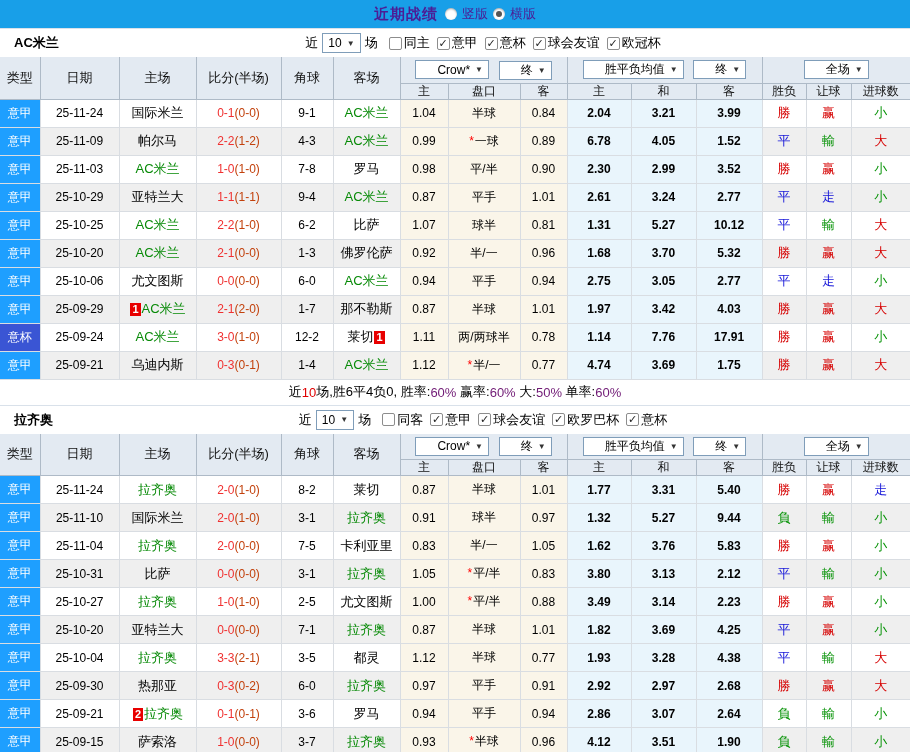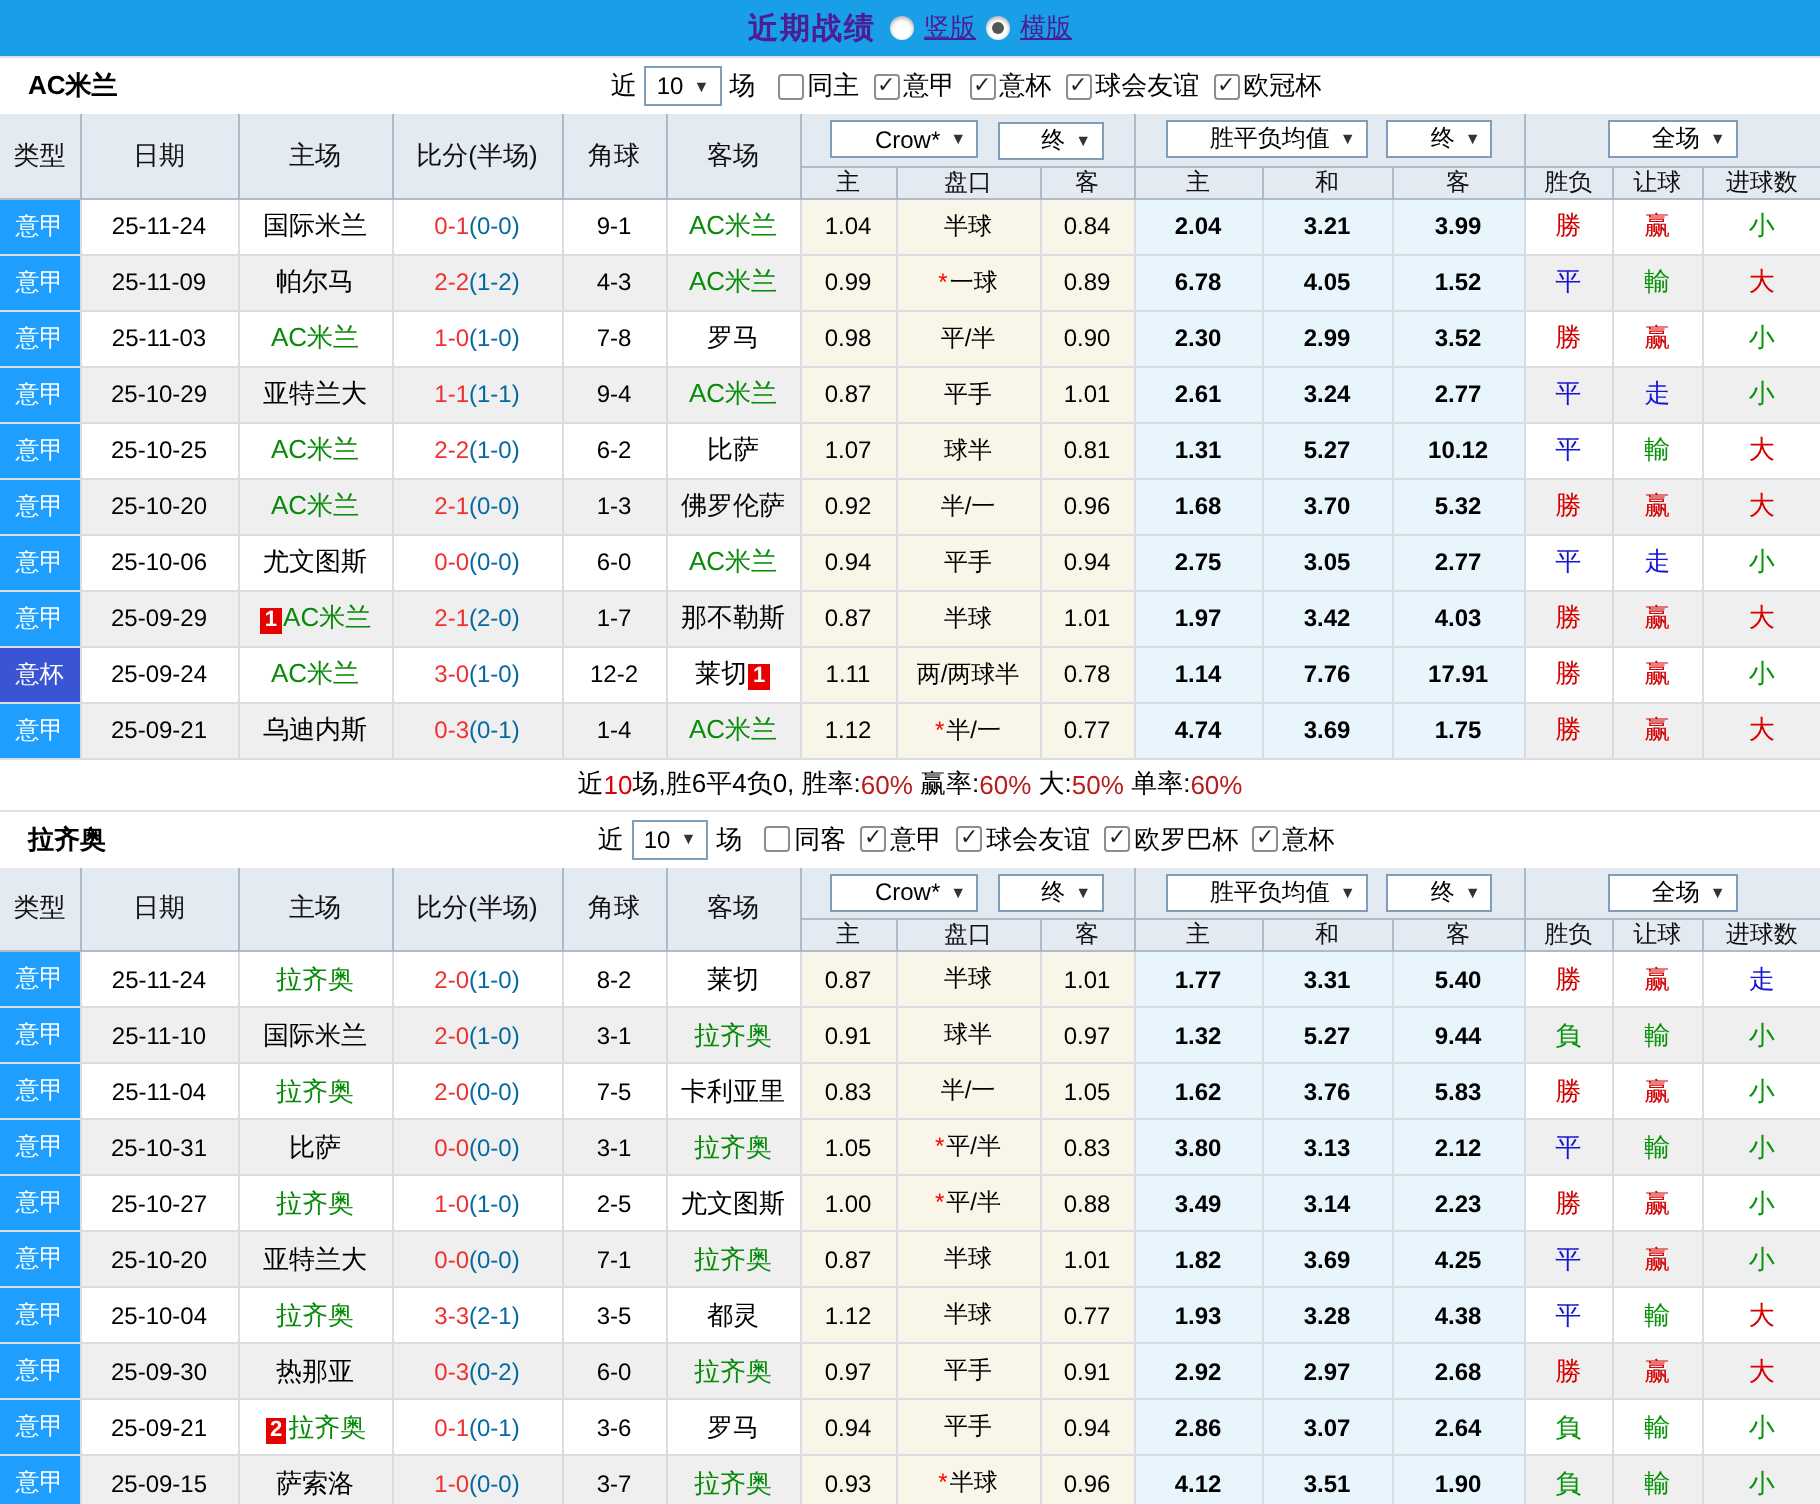--- a/index.html
+++ b/index.html
@@ -33,38 +33,38 @@
   tbody tr:nth-child(even) td{background:#efefef;}
   tbody tr:nth-child(odd) td{background:#fff;}
   tbody tr td.odds{background:#faf5e9;}
   tbody tr td.mean{background:#e9f5fc;font-weight:bold;}
   tbody tr td.type-blue{background:#1e9fff;color:#fff;}
   tbody tr td.type-royal{background:#3a55d4;color:#fff;}
   td.team{font-size:13px;}
   td.team.focus{color:#078a07;}
   td.res{font-size:13px;}
   .score-main{color:#f03030;}
-  .score-half{color:#0369a1;}
+  .score-half{color:#c2410c;}
   .badge{display:inline-block;background:#e80000;color:#fff;font-size:11px;line-height:13px;padding:0 2px;margin:0 1px;font-weight:bold;}
   .star{color:#f00;margin-right:1px;}
   .c-red{color:#d60000;}
   .c-blue{color:#1414d8;}
   .c-green{color:#079307;}
   
   .summary{height:25px;display:flex;align-items:center;justify-content:center;font-size:13px;}
   .sum-k{color:#000;white-space:pre;}
-  .sum-b{color:#b91c1c;white-space:pre;}
+  .sum-b{color:#701a75;white-space:pre;}
   .sum-r{color:#e00000;white-space:pre;}
 </style>
 </head>
 <body>
 
 <div class="topbar">
   <span class="title">近期战绩</span>
-  <span style="display:inline-flex;align-items:center;gap:5px;text-decoration:underline;">
+  <span style="display:inline-flex;align-items:center;gap:5px;">
       <span class="radio"></span>
       <span class="radio-label">竖版</span>
       <span class="radio sel"></span>
       <span class="radio-label">横版</span>
     </span>
 </div>
 
 <div class="section">
   <div class="section-head">
     <span class="team-title">AC米兰</span>

